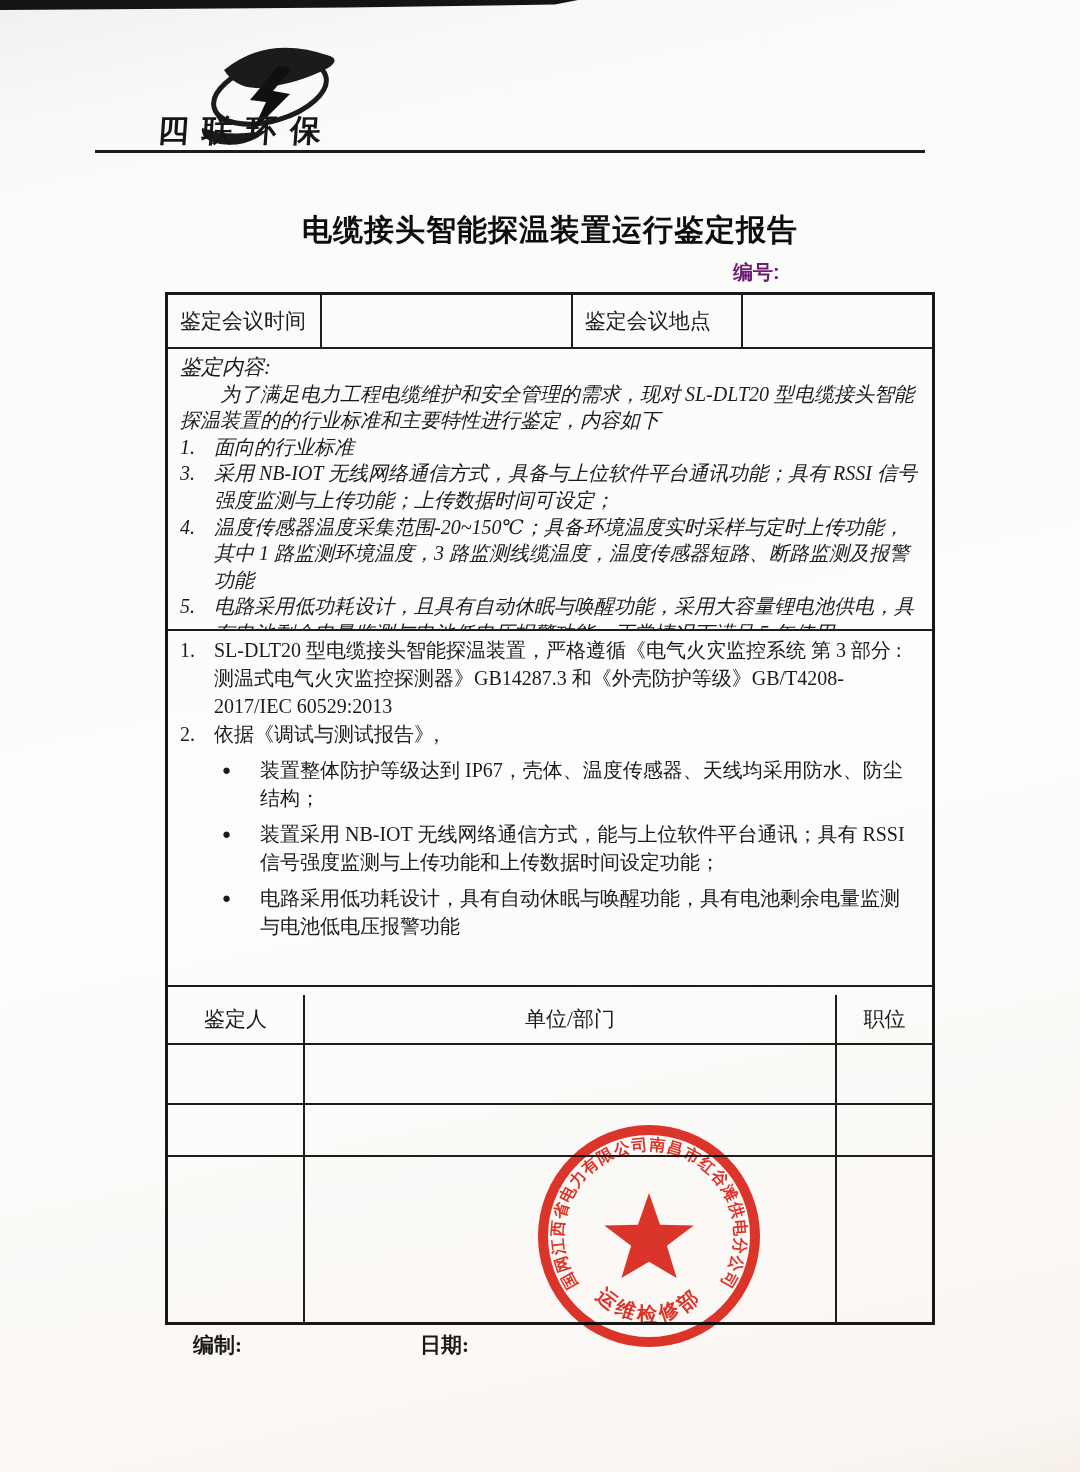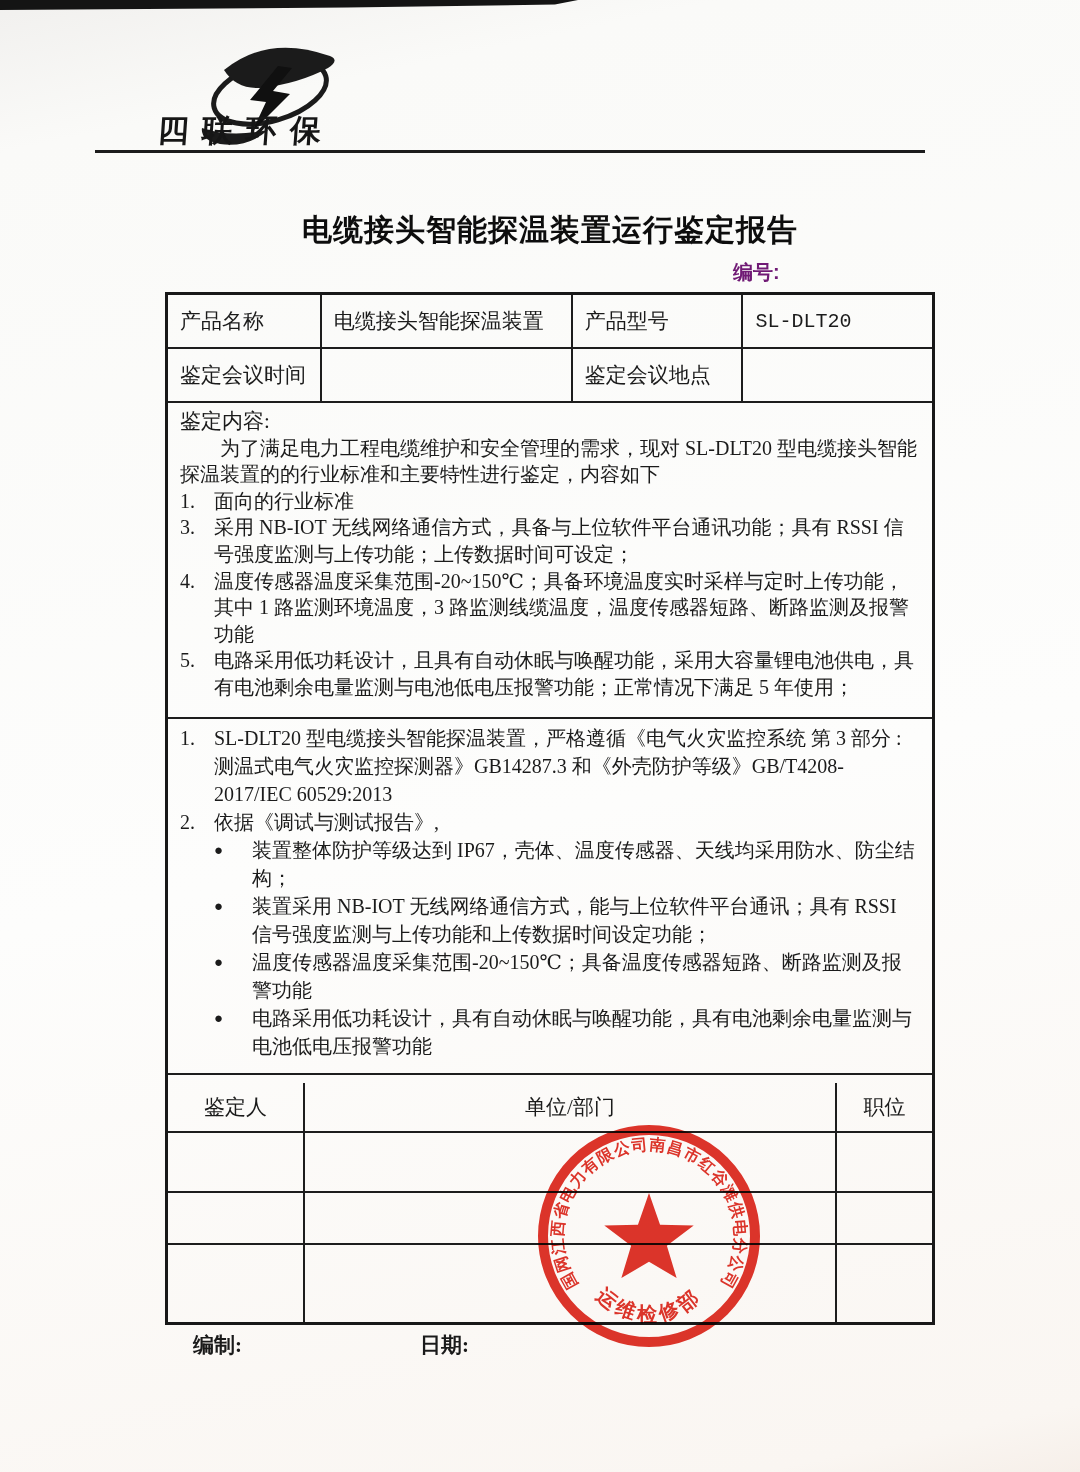--- a/index.html
+++ b/index.html
@@ -42,27 +42,27 @@
   .info-row{display:flex;height:52px;border-bottom:2px solid #1d1d1d;flex:none;}
   .info-cell{box-sizing:border-box;display:flex;align-items:center;padding-left:12px;
     font-size:21px;border-right:2px solid #1d1d1d;}
   .info-cell.c1{width:155px;}
   .info-cell.c2{width:253px;}
   .info-cell.c3{width:172px;}
   .info-cell.c4{width:190px;border-right:none;}
   .mono-val{font-family:"Liberation Mono","DejaVu Sans Mono",monospace;font-size:20px;}
   
   .section{box-sizing:border-box;border-bottom:2.5px solid #1d1d1d;padding:5px 13px 4px 12px;flex:none;overflow:hidden;}
-  .sec-content{height:316px;font-size:20px;line-height:26.6px;}
+  .sec-content{height:282px;font-size:20px;line-height:26.6px;font-style:italic;}
   .sec-conclusion{height:356px;font-size:20px;line-height:28px;}
   .sec-heading{font-size:21px;}
   .indent-para{text-indent:2em;margin:0;}
   .num-item{margin:0;padding-left:34px;}
   .num-item .num{display:inline-block;width:34px;margin-left:-34px;}
-  .bullet-item{margin:0;padding-left:72px;}
+  .bullet-item{margin:8px;padding-left:72px;}
   .bullet-item .bullet{display:inline-block;width:38px;margin-left:-38px;font-size:15px;vertical-align:2px;}
   
   .sig-header{display:flex;height:48px;border-bottom:2px solid #1d1d1d;flex:none;margin-top:8px;}
   .sig-hcell{box-sizing:border-box;display:flex;align-items:center;justify-content:center;
     font-size:21px;border-right:2px solid #1d1d1d;}
   .sig-row{display:flex;border-bottom:2px solid #1d1d1d;flex:none;}
   .sig-row.last{border-bottom:none;flex:1;}
   .sig-cell{box-sizing:border-box;border-right:2px solid #1d1d1d;height:100%;}
   .w1{width:137px;} .w2{width:532px;text-align:center;} .w3{width:140px;border-right:none;flex:1;}
   .h-r1{height:58px;} .h-r2{height:50px;}
@@ -89,26 +89,20 @@
   <polygon points="88,22 60,56 76,58 62,88 100,50 83,47 102,24" fill="#101010"></polygon>
 </svg>
 <div class="brand">四联环保</div>
 <div class="head-rule"></div>
 
 <div class="doc-title">电缆接头智能探温装置运行鉴定报告</div>
 <div class="doc-number">编号:</div>
 
 <div class="main-table">
 
-  <div class="info-row">
-    <div class="info-cell c1">产品名称</div>
-    <div class="info-cell c2">电缆接头智能探温装置</div>
-    <div class="info-cell c3">产品型号</div>
-    <div class="info-cell c4 mono-val">SL-DLT20</div>
-  </div>
 
   <div class="info-row">
     <div class="info-cell c1">鉴定会议时间</div>
     <div class="info-cell c2"></div>
     <div class="info-cell c3">鉴定会议地点</div>
     <div class="info-cell c4"></div>
   </div>
 
   <div class="section sec-content">
     <div class="sec-heading">鉴定内容:</div>
@@ -117,21 +111,20 @@
     <p class="num-item"><span class="num">3.</span><span>采用 NB-IOT 无线网络通信方式，具备与上位软件平台通讯功能；具有 RSSI 信号强度监测与上传功能；上传数据时间可设定；</span></p>
     <p class="num-item"><span class="num">4.</span><span>温度传感器温度采集范围-20~150℃；具备环境温度实时采样与定时上传功能，其中 1 路监测环境温度，3 路监测线缆温度，温度传感器短路、断路监测及报警功能</span></p>
     <p class="num-item"><span class="num">5.</span><span>电路采用低功耗设计，且具有自动休眠与唤醒功能，采用大容量锂电池供电，具有电池剩余电量监测与电池低电压报警功能；正常情况下满足 5 年使用；</span></p>
   </div>
 
   <div class="section sec-conclusion">
     <p class="num-item"><span class="num">1.</span><span>SL-DLT20 型电缆接头智能探温装置，严格遵循《电气火灾监控系统 第 3 部分 : 测温式电气火灾监控探测器》GB14287.3 和《外壳防护等级》GB/T4208-2017/IEC 60529:2013</span></p>
     <p class="num-item"><span class="num">2.</span><span>依据《调试与测试报告》,</span></p>
     <p class="bullet-item"><span class="bullet">●</span><span>装置整体防护等级达到 IP67，壳体、温度传感器、天线均采用防水、防尘结构；</span></p>
     <p class="bullet-item"><span class="bullet">●</span><span>装置采用 NB-IOT 无线网络通信方式，能与上位软件平台通讯；具有 RSSI 信号强度监测与上传功能和上传数据时间设定功能；</span></p>
-    <p class="bullet-item"><span class="bullet">●</span><span>温度传感器温度采集范围-20~150℃；具备温度传感器短路、断路监测及报警功能</span></p>
     <p class="bullet-item"><span class="bullet">●</span><span>电路采用低功耗设计，具有自动休眠与唤醒功能，具有电池剩余电量监测与电池低电压报警功能</span></p>
   </div>
 
   <div class="sig-header">
     <div class="sig-hcell w1">鉴定人</div>
     <div class="sig-hcell w2">单位/部门</div>
     <div class="sig-hcell w3">职位</div>
   </div>
   <div class="sig-row h-r1">
     <div class="sig-cell w1"></div>

